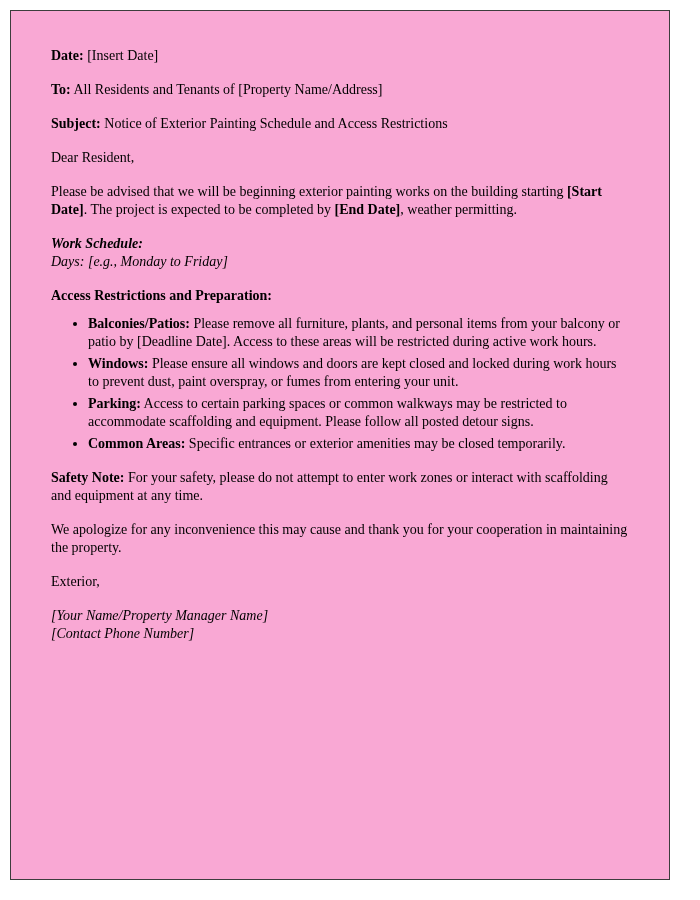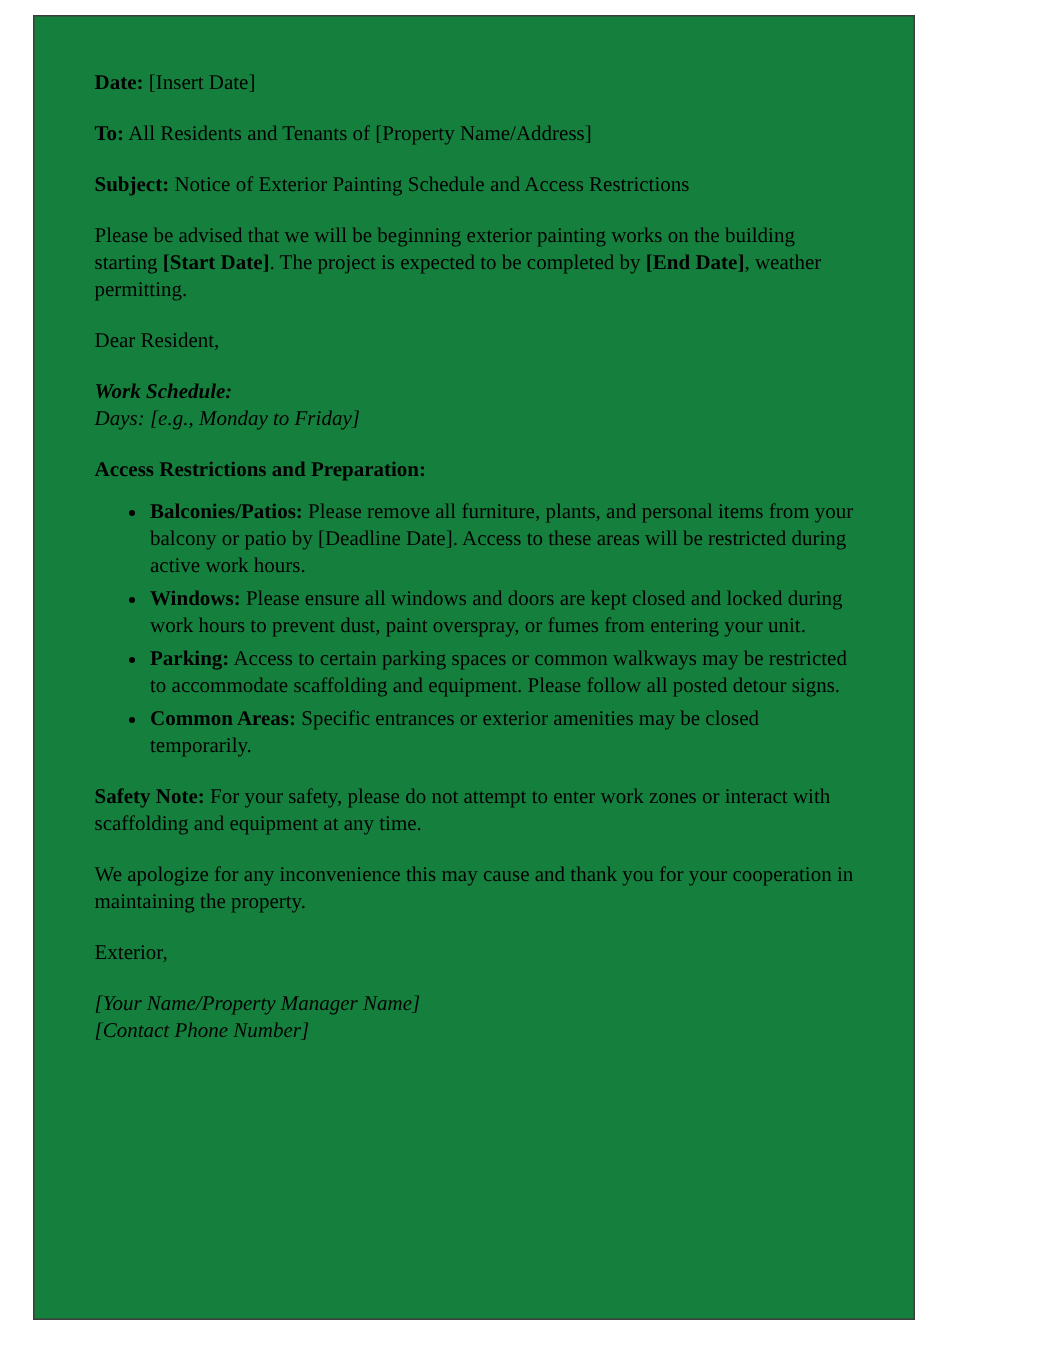--- a/index.html
+++ b/index.html
@@ -9,28 +9,28 @@
   }
   body {
     width: 700px;
     height: 900px;
     position: relative;
     font-family: "Liberation Serif", "DejaVu Serif", serif;
     color: #000000;
   }
   .page-border {
     position: absolute;
-    left: 22px;
+    left: 10px;
     top: 10px;
-    width: 588px;
+    width: 660px;
     height: 870px;
     box-sizing: border-box;
     border: 1px solid #3d3d3d;
     padding: 36px 40px 36px 40px;
-    background: #15803d;
+    background: #f9a8d4;
   }
   .letter {
     font-size: 14px;
     line-height: 18px;
   }
   .para { margin: 0 0 16px 0; }
   .line { margin: 0; font-style: italic; }
   .group { margin: 0 0 16px 0; }
   .heading-tight { margin: 0 0 10px 0; }
   ul.restrictions {
@@ -45,23 +45,23 @@
 
 <div class="page-border">
   <div class="letter">
 
     <p class="para"><strong>Date:</strong><span> [Insert Date]</span></p>
 
     <p class="para"><strong>To:</strong><span> All Residents and Tenants of [Property Name/Address]</span></p>
 
     <p class="para"><strong>Subject:</strong><span> Notice of Exterior Painting Schedule and Access Restrictions</span></p>
 
+    <p class="para">Dear Resident,</p>
+
     <p class="para"><span>Please be advised that we will be beginning exterior painting works on the building starting </span><strong>[Start Date]</strong><span>. The project is expected to be completed by </span><strong>[End Date]</strong><span>, weather permitting.</span></p>
-
-    <p class="para">Dear Resident,</p>
 
     <div class="group">
       <p class="line"><strong>Work Schedule:</strong></p>
       <p class="line">Days: [e.g., Monday to Friday]</p>
     </div>
 
     <p class="heading-tight"><strong>Access Restrictions and Preparation:</strong></p>
 
     <ul class="restrictions">
       <li><strong>Balconies/Patios:</strong><span> Please remove all furniture, plants, and personal items from your balcony or patio by [Deadline Date]. Access to these areas will be restricted during active work hours.</span></li>

